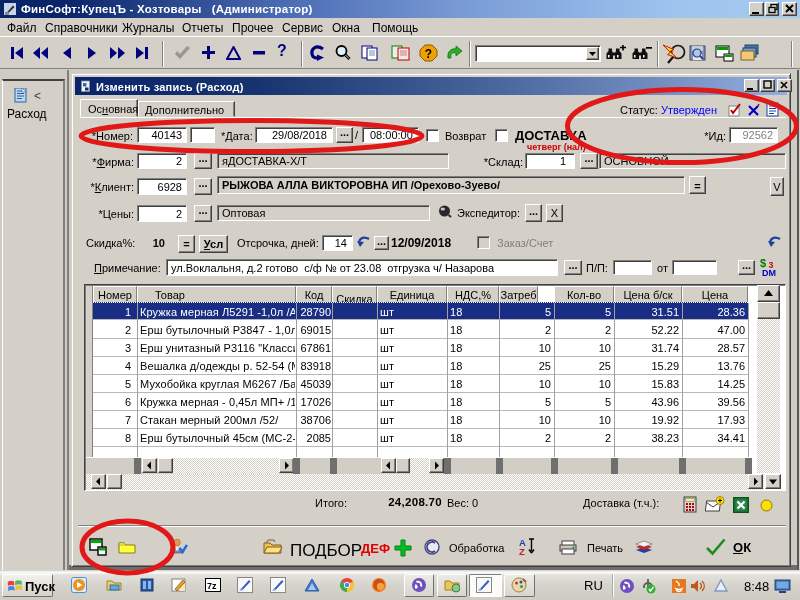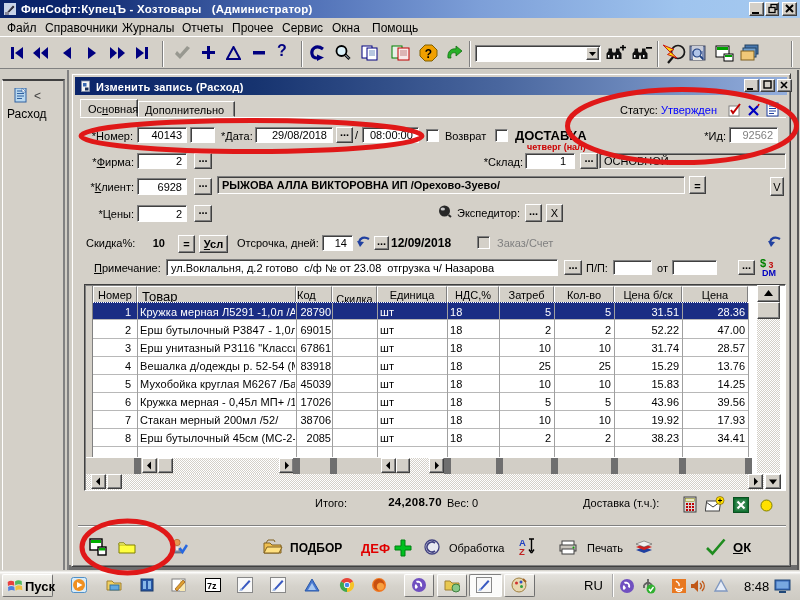--- a/index.html
+++ b/index.html
@@ -241,20 +241,23 @@
 <div class="fld" style="left:729px;top:127px;width:49px;height:16px">
       <span class="t r" style="right:4px;top:1px;color:#808080">92562</span>
     </div>
 
 
 <span class="t r" style="left:84px;top:156px;width:50px">*<u>Ф</u>ирма:</span>
 <div class="fld" style="left:137px;top:153px;width:50px;height:16px">
       <span class="t r" style="right:4px;top:1px">2</span>
     </div>
 <div class="b3 dots" style="left:194px;top:153px;width:18px;height:16px">...</div>
+<div class="gfld" style="left:217px;top:153px;width:232px;height:16px">
+      <span class="t" style="left:4px;top:1px">яДОСТАВКА-Х/Т</span>
+    </div>
 <span class="t r" style="left:470px;top:156px;width:53px">*Склад:</span>
 <div class="fld" style="left:525px;top:153px;width:50px;height:16px">
       <span class="t r" style="right:8px;top:1px">1</span>
     </div>
 <div class="b3 dots" style="left:580px;top:153px;width:18px;height:16px">...</div>
 <div class="gfld" style="left:599px;top:153px;width:187px;height:16px">
       <span class="t" style="left:4px;top:1px">ОСНОВНОЙ</span>
     </div>
 
 
@@ -268,20 +271,23 @@
     </div>
 <div class="b3" style="left:689px;top:176px;width:17px;height:18px;font-weight:bold;padding-top:3px">=</div>
 <div class="b3" style="left:770px;top:177px;width:14px;height:19px;padding-top:3px">V</div>
 
 
 <span class="t r" style="left:84px;top:208px;width:50px">*Цены:</span>
 <div class="fld" style="left:137px;top:205px;width:50px;height:17px">
       <span class="t r" style="right:4px;top:2px">2</span>
     </div>
 <div class="b3 dots" style="left:194px;top:205px;width:18px;height:17px">...</div>
+<div class="gfld" style="left:217px;top:205px;width:213px;height:16px">
+      <span class="t" style="left:4px;top:1px">Оптовая</span>
+    </div>
 <svg class="ab" style="left:438px;top:204px" width="14" height="14">
       <circle cx="6.5" cy="7" r="5.5" fill="#282828"></circle>
       <ellipse cx="4.8" cy="5" rx="2.2" ry="1.6" fill="#c8c8c8"></ellipse>
       <path d="M10.5 11 L13 13" stroke="#282828" stroke-width="2"></path>
     </svg>
 <span class="t" style="left:457px;top:207px">Экспедитор:</span>
 <div class="b3 dots" style="left:525px;top:204px;width:17px;height:18px;padding-top:2px">...</div>
 <div class="b3" style="left:546px;top:204px;width:17px;height:18px;font-size:11px;padding-top:2px">X</div>
 
 
@@ -319,26 +325,26 @@
 <div class="b3 dots" style="left:738px;top:260px;width:17px;height:15px">...</div>
 <svg class="ab" style="left:760px;top:257px" width="20" height="20">
       <text x="0" y="10" font-size="11" font-weight="bold" fill="#008000">$</text>
       <text x="8.5" y="11" font-size="10" font-weight="bold" fill="#c01010">з</text>
       <text x="2" y="19" font-size="9" font-weight="bold" fill="#0000c0">DM</text>
     </svg>
 
 <div class="ab" style="left:84px;top:284px;width:702px;height:207px;background:#fff;border:1px solid;border-color:#404040 #fff #fff #404040;box-shadow:inset 1px 1px 0 #808080"></div>
 <div class="ab" style="left:86px;top:286px;width:7px;height:171px;background:#d4d0c8;border-right:1px solid #808080"></div>
 <div class="ab" style="left:93px;top:286px;width:44px;height:17px;background:#d4d0c8;border:1px solid;border-color:#fff #808080 #808080 #fff;font-size:11px;text-align:center;padding-top:2px">Номер</div>
-<div class="ab" style="left:137px;top:286px;width:159px;height:17px;background:#d4d0c8;border:1px solid;border-color:#fff #808080 #808080 #fff;font-size:13px;text-align:left;padding-left:4px;padding-top:2px">Товар</div>
-<div class="ab" style="left:296px;top:286px;width:36px;height:17px;background:#d4d0c8;border:1px solid;border-color:#fff #808080 #808080 #fff;font-size:11px;text-align:left;padding-top:2px">Код</div>
+<div class="ab" style="left:137px;top:286px;width:159px;height:17px;background:#d4d0c8;border:1px solid;border-color:#fff #808080 #808080 #fff;font-size:11px;text-align:left;padding-left:17px;padding-top:2px">Товар</div>
+<div class="ab" style="left:296px;top:286px;width:36px;height:17px;background:#d4d0c8;border:1px solid;border-color:#fff #808080 #808080 #fff;font-size:11px;text-align:center;padding-top:2px">Код</div>
 <div class="ab" style="left:332px;top:286px;width:45px;height:17px;background:#d4d0c8;border:1px solid;border-color:#fff #808080 #808080 #fff;font-size:11px;text-align:center;padding-top:6px">Скидка</div>
 <div class="ab" style="left:377px;top:286px;width:70px;height:17px;background:#d4d0c8;border:1px solid;border-color:#fff #808080 #808080 #fff;font-size:11px;text-align:center;padding-top:2px">Единица</div>
 <div class="ab" style="left:447px;top:286px;width:52px;height:17px;background:#d4d0c8;border:1px solid;border-color:#fff #808080 #808080 #fff;font-size:11px;text-align:center;padding-top:2px">НДС,%</div>
-<div class="ab" style="left:499px;top:286px;width:55px;height:17px;background:#d4d0c8;border:1px solid;border-color:#fff #808080 #808080 #fff;font-size:11px;text-align:center;padding-top:2px">Затреб</div>
+<div class="ab" style="left:499px;top:286px;width:39px;height:17px;background:#d4d0c8;border:1px solid;border-color:#fff #808080 #808080 #fff;font-size:11px;text-align:center;padding-top:2px">Затреб</div>
 <div class="ab" style="left:554px;top:286px;width:60px;height:17px;background:#d4d0c8;border:1px solid;border-color:#fff #808080 #808080 #fff;font-size:11px;text-align:center;padding-top:2px">Кол-во</div>
 <div class="ab" style="left:614px;top:286px;width:68px;height:17px;background:#d4d0c8;border:1px solid;border-color:#fff #808080 #808080 #fff;font-size:11px;text-align:center;padding-top:2px">Цена б/ск</div>
 <div class="ab" style="left:682px;top:286px;width:66px;height:17px;background:#d4d0c8;border:1px solid;border-color:#fff #808080 #808080 #fff;font-size:11px;text-align:center;padding-top:2px">Цена</div>
 <div class="ab" style="left:93px;top:303px;width:655px;height:18px;background:#1a2d84;border-top:1px dotted #fff;margin-top:-1px;border-bottom:1px solid #b8b8b8"></div>
 <span class="t r" style="left:93px;top:306px;width:38px;color:#fff">1</span>
 <div class="ab" style="left:140px;top:306px;width:155px;height:13px;overflow:hidden;white-space:nowrap;letter-spacing:0.1px;color:#fff">Кружка мерная Л5291 -1,0л /А</div>
 <span class="t r" style="left:296px;top:306px;width:35px;color:#fff">28790</span>
 <div class="ab" style="left:380px;top:306px;width:66px;height:13px;overflow:hidden;white-space:nowrap;letter-spacing:0.1px;color:#fff">шт</div>
 <div class="ab" style="left:450px;top:306px;width:48px;height:13px;overflow:hidden;white-space:nowrap;letter-spacing:0.1px;color:#fff">18</div>
 <span class="t r" style="left:499px;top:306px;width:52px;color:#fff">5</span>
@@ -518,21 +524,21 @@
         <circle cx="7" cy="4.5" r="3.2" fill="#e89850" stroke="#a06020" stroke-width="0.6"></circle>
         <path d="M1.5 15 C1.5 9.5 12.5 9.5 12.5 15 Z" fill="#7888a0" stroke="#405060" stroke-width="0.6"></path>
         <rect x="5.5" y="9" width="3" height="3.5" fill="#e8e8e8"></rect>
         <path d="M9.5 10 L12.5 14 L17 7" fill="none" stroke="#2868e0" stroke-width="2.6"></path>
       </svg>
 <svg class="ab" style="left:262px;top:539px" width="21" height="16">
         <path d="M2 4 L8 4 L10 6 L19 6 L19 14 L2 14 Z" fill="#f0c050" stroke="#806020"></path>
         <path d="M2 14 L5 8 L20 8 L17 14 Z" fill="#ffe080" stroke="#806020"></path>
         <path d="M4 4 L6 1 L12 1 L13 3" fill="none" stroke="#806020"></path>
       </svg>
-<span class="t" style="left:290px;top:541px;font-size:12px;font-weight:bold">ПОДБОР</span>
+<span class="t" style="left:290px;top:541px;font-size:17px;font-weight:normal">ПОДБОР</span>
 <span class="t" style="left:361px;top:541px;font-size:13px;font-weight:bold;color:#e00000">ДЕФ</span>
 <svg class="ab" style="left:394px;top:539px" width="18" height="18">
         <path d="M7 1 h4 v6 h6 v4 h-6 v6 h-4 v-6 h-6 v-4 h6 z" fill="#00c020" stroke="#008010"></path>
       </svg>
 <svg class="ab" style="left:424px;top:539px" width="18" height="17">
         <circle cx="8" cy="8" r="7" fill="#e8e8f0" stroke="#404080" stroke-width="1.3"></circle>
         <path d="M11 4 a5 5 0 1 0 0 8" fill="none" stroke="#404080" stroke-width="1.8"></path>
       </svg>
 <span class="t" style="left:449px;top:542px">Обработка</span>
 <svg class="ab" style="left:519px;top:537px" width="18" height="18">

